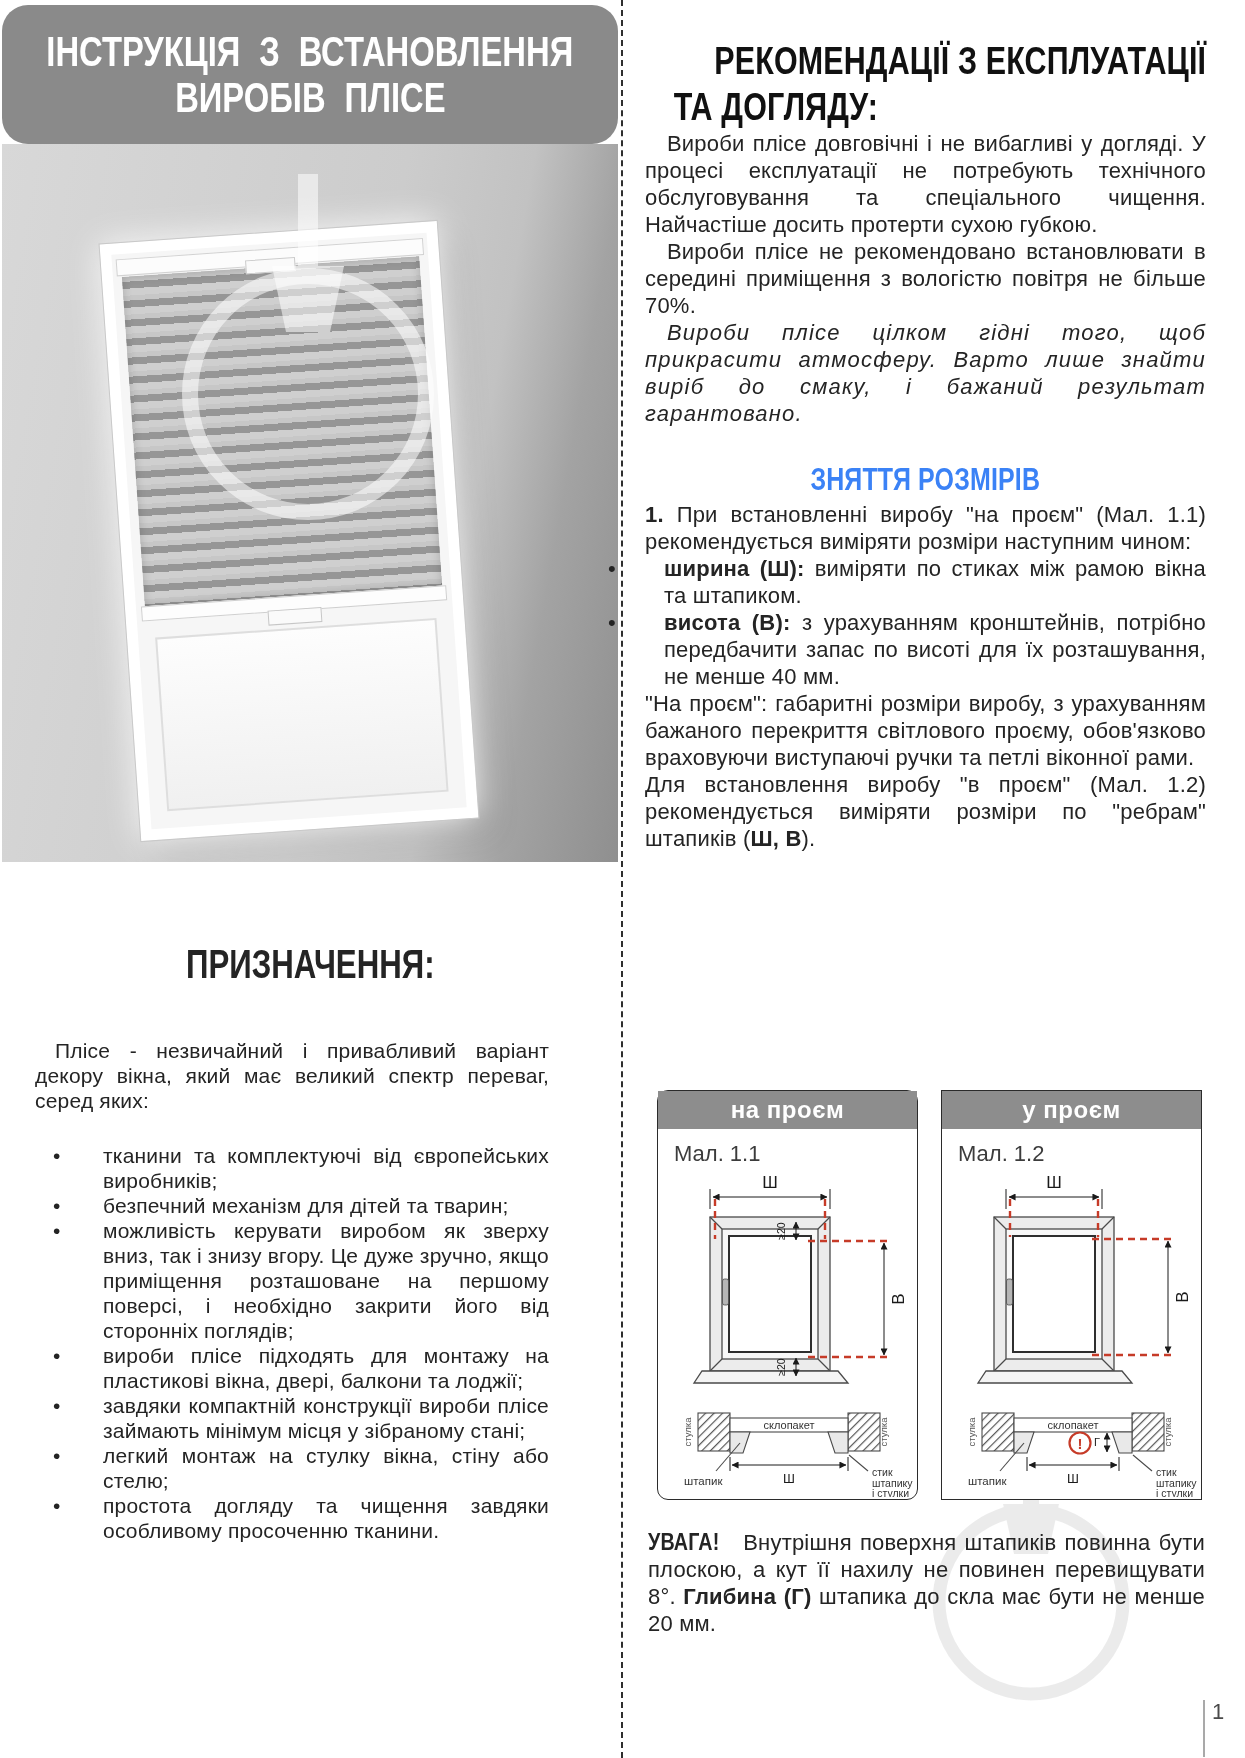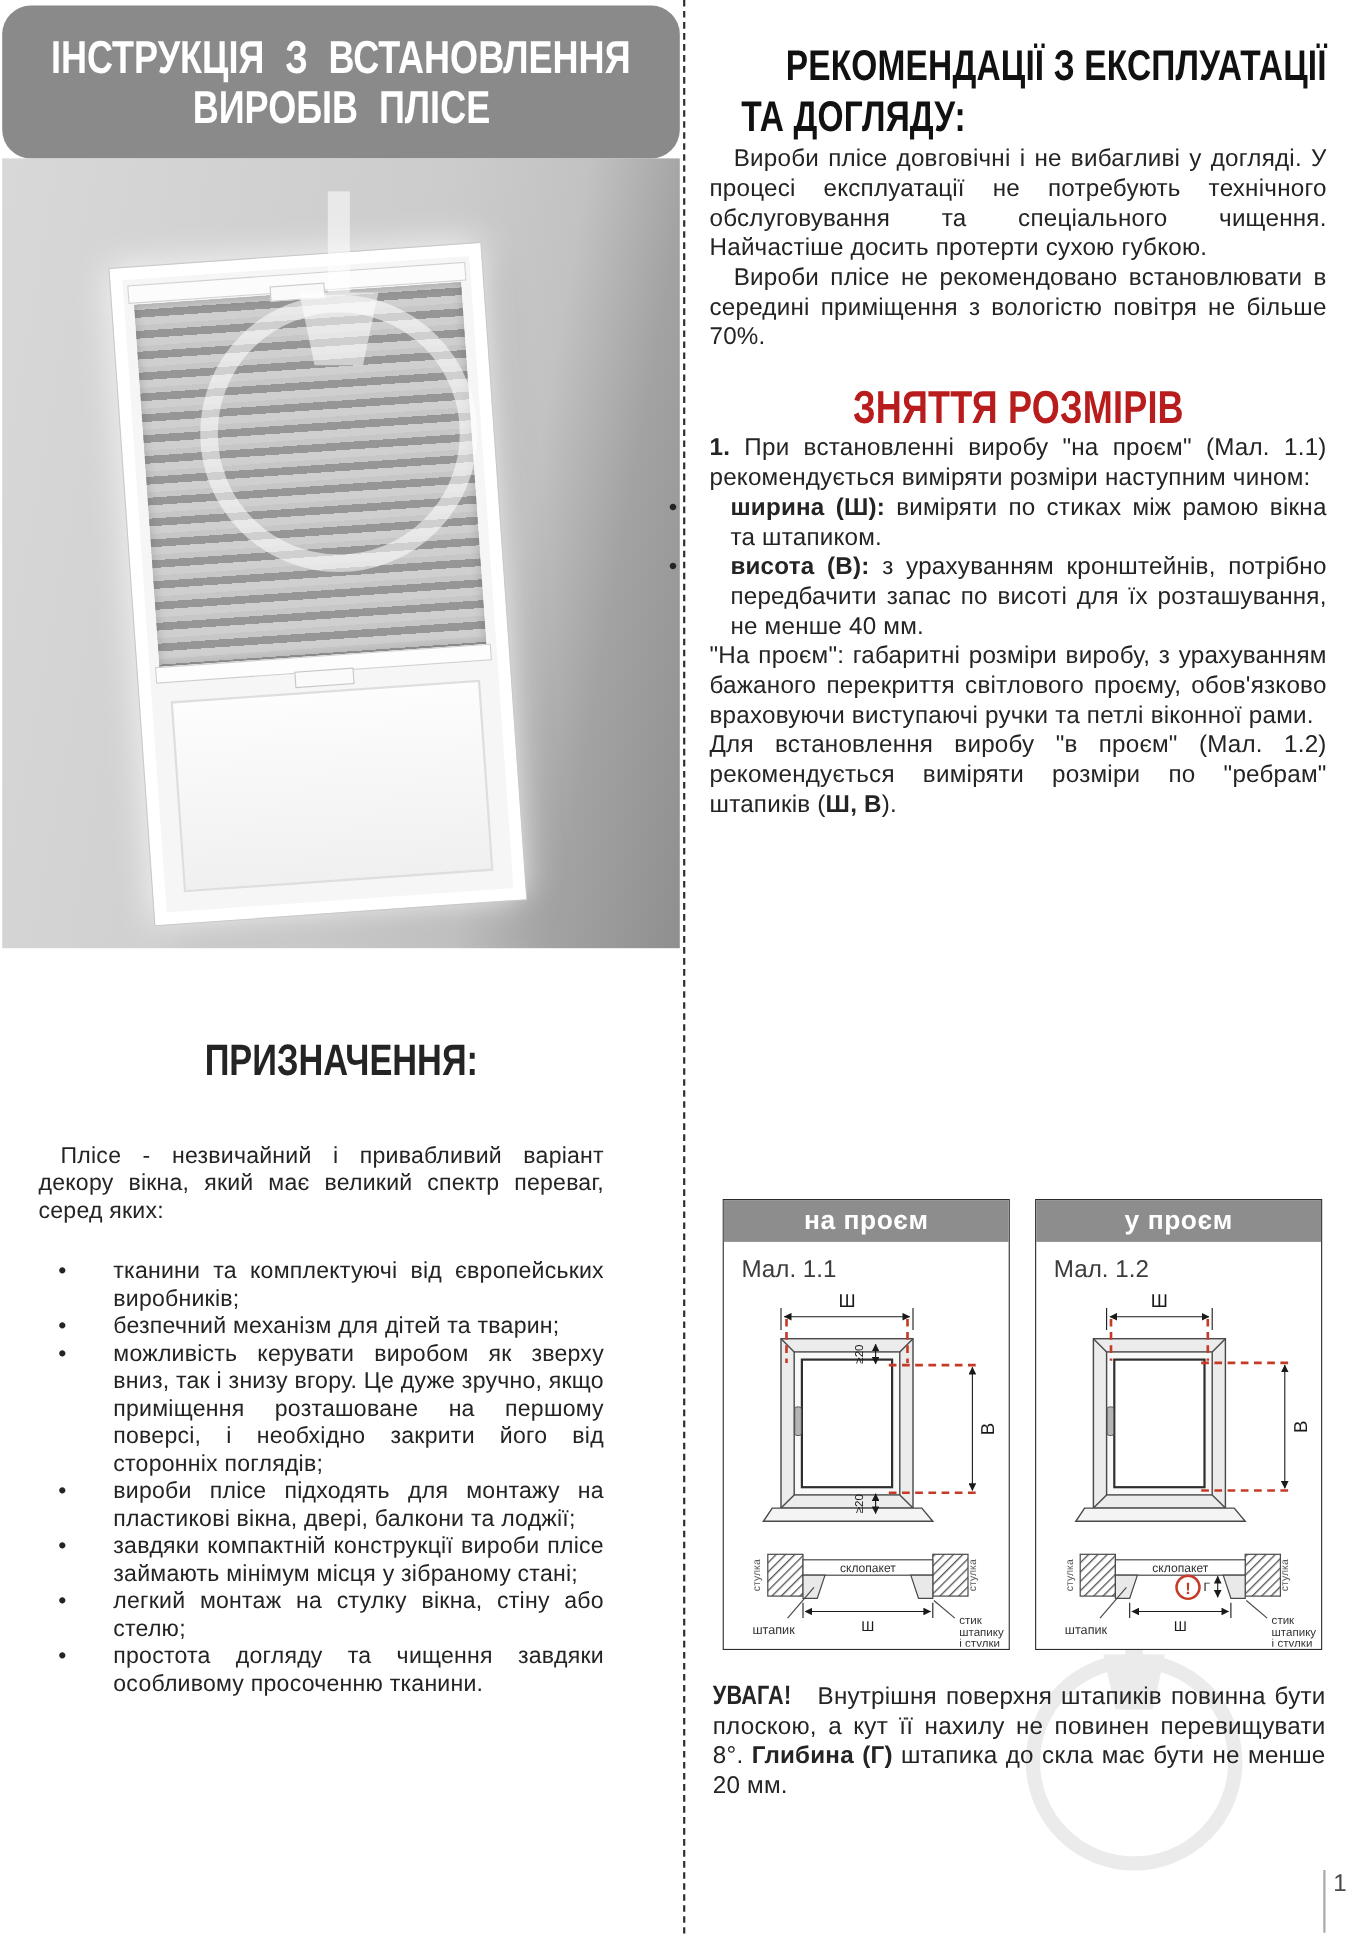--- a/index.html
+++ b/index.html
@@ -40,29 +40,29 @@
   .brow{display:flex;}
   .brow .dot{width:68px;flex:0 0 68px;padding-left:18px;box-sizing:border-box;}
   .brow .btxt{flex:1;text-align:justify;}
   
   .rcol{position:absolute;left:645px;top:0;width:561px;font-size:22px;line-height:27px;letter-spacing:.2px;z-index:3;}
   .rhead{ margin-top:38px;font-size:39px;line-height:46px;color:#111;}
   .rcol p{margin:0;}
   .p-ind{text-indent:22px;}
   .mt16{margin-top:16px;} .mt14{margin-top:14px;}
   .ital{font-style:italic;letter-spacing:1.2px;margin-top:28px;}
-  .sizing-h{text-align:center;margin-top:30px;font-size:42px;line-height:44px;color:#b91c1c;}
+  .sizing-h{text-align:center;margin-top:30px;font-size:32px;line-height:44px;color:#3b82f6;}
   .rbrow{display:flex;margin-left:-37px;}
   .rbrow .dot{width:56px;flex:0 0 56px;}
   .rbrow .btxt{flex:1;text-align:justify;}
   b.term{font-weight:700;}
   
   .figures{position:absolute;left:657px;top:1090px;width:548px;height:412px;z-index:2;}
   .figure-box{position:absolute;top:0;width:261px;height:410px;border:1.6px solid #2b2b2b;background:#fff;box-sizing:border-box;}
-  .fb1{left:0;} .fb2{left:284px;}
+  .fb1{left:0;border-radius:11px;} .fb2{left:284px;}
   .figure-title{height:38px;background:#8d8d8d;color:#ffffff;font-weight:700;font-size:24px;
     display:flex;align-items:center;justify-content:center;letter-spacing:.5px;}
   .figure-body{position:relative;width:100%;height:369px;}
   .figure-body svg{position:absolute;left:0;top:0;}
   
   .attention{position:absolute;left:648px;top:1528px;width:557px;font-size:22px;line-height:27px;letter-spacing:.2px;text-align:justify;z-index:3;}
   .att-label{font-weight:700;display:inline-block;transform:scaleX(.82);transform-origin:left center;font-size:24px;}
   
   .pagenum-rule{position:absolute;left:1203px;top:1700px;width:2px;height:57px;background:#a9a9a9;z-index:3;}
   .pagenum{position:absolute;left:1212px;top:1699px;font-size:22px;color:#4a4a4a;z-index:3;}
@@ -134,20 +134,21 @@
   </div>
 </div>
 
 <div class="rcol">
   <div class="rhead">
     <span class="cond">РЕКОМЕНДАЦІЇ З ЕКСПЛУАТАЦІЇ</span><br>
     <span class="cond">ТА ДОГЛЯДУ:</span>
   </div>
   <p class="jp p-ind mt16">Вироби плісе довговічні і не вибагливі у догляді. У процесі експлуатації не потребують технічного обслуговування та спеціального чищення. Найчастіше досить протерти сухою губкою.</p>
   <p class="jp p-ind">Вироби плісе не рекомендовано встановлювати в середині приміщення з вологістю повітря не більше 70%.</p>
+  <p class="jp p-ind ital">Вироби плісе цілком гідні того, щоб прикрасити атмосферу. Варто лише знайти виріб до смаку, і бажаний результат гарантовано.</p>
 
   <div class="sizing-h">
     <span class="cond">ЗНЯТТЯ РОЗМІРІВ</span>
   </div>
 
   <p class="jp mt14"><b class="term">1.</b><span> При встановленні виробу "на проєм" (Мал. 1.1) рекомендується виміряти розміри наступним чином:</span></p>
 
   <div class="rbrow">
     <span class="dot">•</span>
     <span class="btxt"><b class="term">ширина (Ш):</b><span> виміряти по стиках між рамою вікна та штапиком.</span></span>

